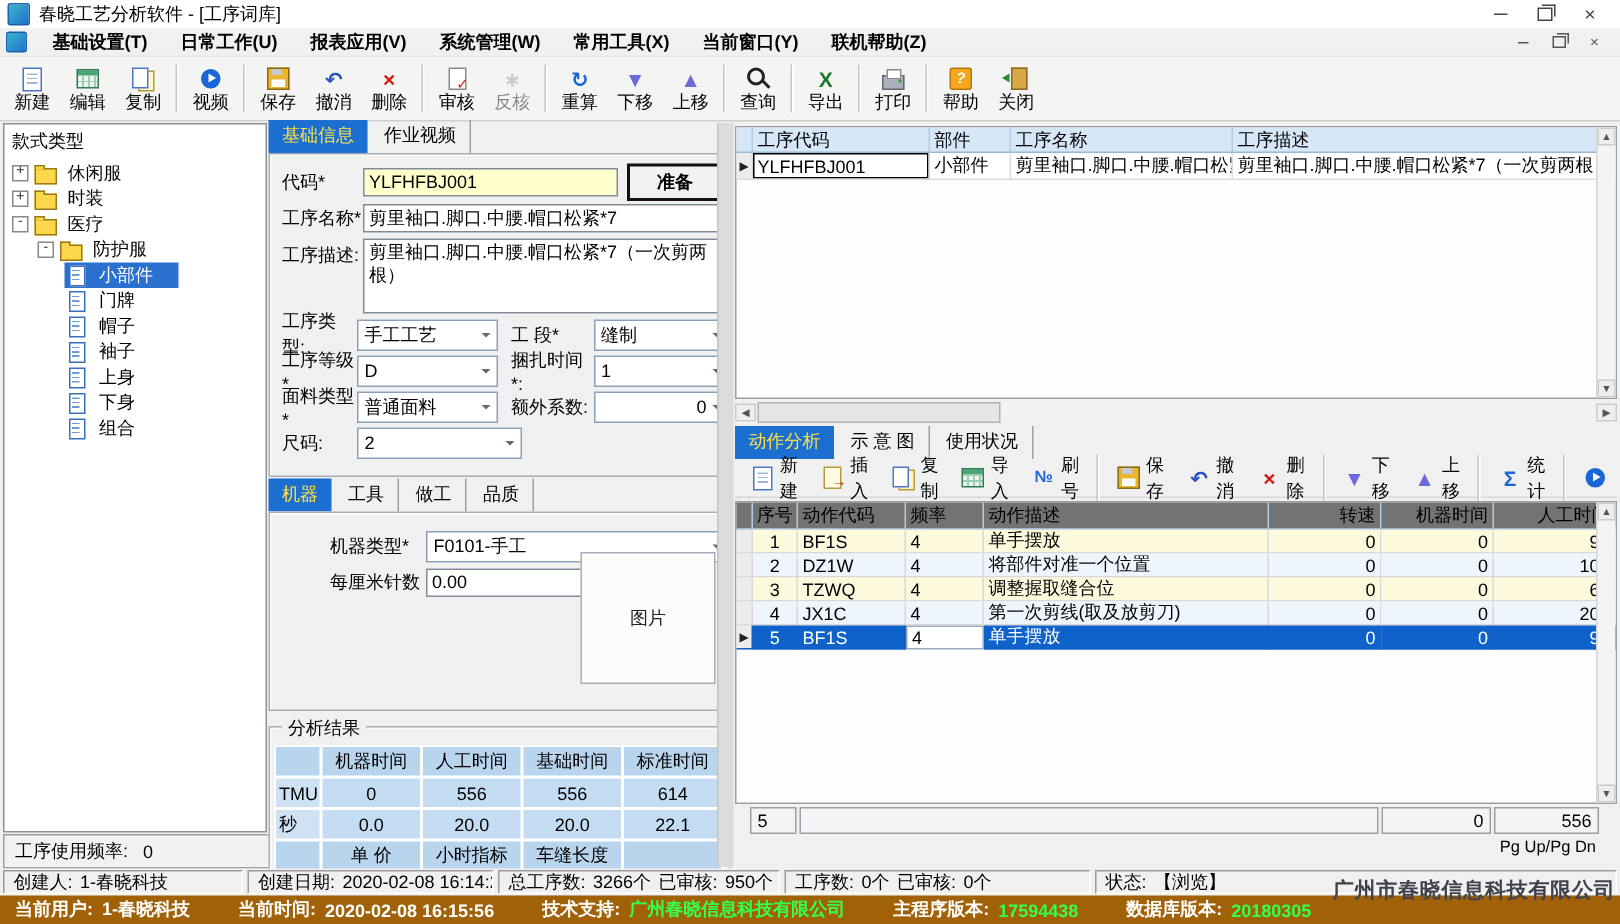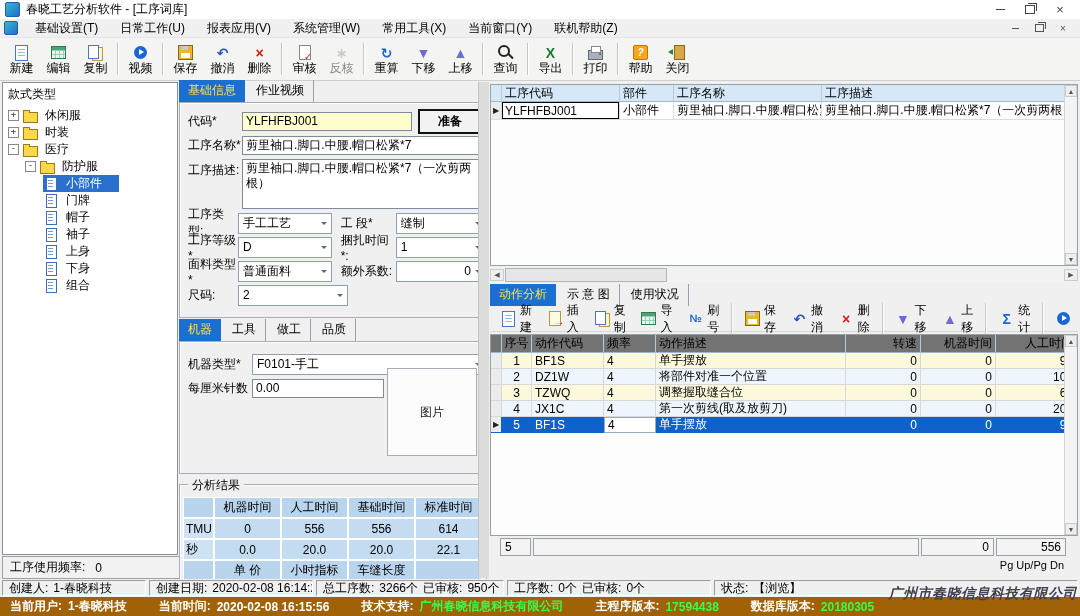--- a/index.html
+++ b/index.html
@@ -18,21 +18,21 @@
   .wc-min i{display:block;width:9px;height:1px;background:#444;}
   .wc-restore i{display:block;width:8px;height:7px;border:1px solid #444;position:relative;background:#fff;}
   .wc-restore i:before{content:"";position:absolute;left:2px;top:-3px;width:8px;height:7px;border:1px solid #444;border-bottom:none;border-left:none;}
   .wc-close{font-size:13px;}
 
   
   .menubar{position:absolute;top:19px;left:0;right:0;height:18px;background:#f0f0f0;
            display:flex;align-items:center;padding:0 4px;}
   .mdi-icon{width:12px;height:12px;border-radius:2px;background:linear-gradient(135deg,#39b7c8,#1f6fd0);
             border:1px solid #1b5fae;flex:none;margin-right:6px;}
-  .menu-item{padding:0 11px;height:18px;display:flex;align-items:center;}
+  .menu-item{padding:0 11px;height:18px;display:flex;align-items:center;font-weight:bold;}
   .mdi-controls{margin-left:auto;display:flex;gap:10px;align-items:center;padding-right:6px;color:#555;}
   .mc{font-size:10px;display:flex;align-items:center;justify-content:center;width:14px;height:14px;}
   .mc-min i{display:block;width:7px;height:1px;background:#555;}
   .mc-restore i{display:block;width:7px;height:6px;border:1px solid #555;position:relative;}
   .mc-restore i:before{content:"";position:absolute;left:2px;top:-3px;width:7px;height:6px;border:1px solid #555;border-bottom:none;border-left:none;}
 
   
   .toolbar{position:absolute;top:37px;left:0;right:0;height:42px;background:#f4f4f2;
            border-top:1px solid #e6e6e4;border-bottom:1px solid #cfcfcd;
            display:flex;align-items:center;padding-left:3px;}
@@ -125,21 +125,21 @@
   .btn-ready{width:60px;height:21px;margin-left:6px;background:#f2f2f2;border:2px solid #111;
              display:flex;align-items:center;justify-content:center;font-weight:bold;}
   .inp-name{width:230px;}
   .txta{width:230px;height:46px;background:#fff;border:1px solid #7f8b98;padding:1px 3px;line-height:15px;overflow:hidden;}
   .dd{height:19px;background:#fff;border:1px solid #89a0b8;display:flex;align-items:center;
       padding:0 14px 0 4px;position:relative;overflow:hidden;white-space:nowrap;}
   .dd:after{content:"";position:absolute;right:4px;top:8px;border:3.5px solid transparent;border-top-color:#5a6a7a;}
   .dd.w90{width:90px}.dd.w86{width:86px}.dd.w218{width:218px}
   .dd.numr{justify-content:flex-end;}
   .tabs2{display:flex;height:20px;align-items:flex-end;margin-top:3px;}
-  .gb2{height:121px;position:relative;padding-top:10px;}
+  .gb2{height:121px;position:relative;padding-top:10px;padding-left:32px;}
   .lb64{width:64px;flex:none;}
   .inp-st{width:124px;}
   .picbox{position:absolute;right:9px;top:26px;width:88px;height:86px;background:#fcfcfc;border:1px solid #aab;
           display:flex;align-items:center;justify-content:center;color:#222;}
   .gb3{margin-top:10px;height:121px;position:relative;}
   .gtitle{position:absolute;top:-8px;left:8px;background:#f0f0f0;padding:0 4px;}
   .agrid{display:grid;grid-template-columns:29px 65px 65px 65px 65px;gap:2px;background:#fff;
          border:1px solid #fff;margin:12px 3px 0 3px;}
   .acell{background:#c3dcf1;height:19px;display:flex;align-items:center;justify-content:center;overflow:hidden;}
   .acell.lab{justify-content:flex-start;padding-left:2px;background:#cfe2f4;}
@@ -193,21 +193,21 @@
   .pager{position:absolute;top:477px;right:14px;font-size:11px;}
 
   
   .sb1{position:absolute;top:579px;left:0;right:0;height:18px;background:#f0f0f0;display:flex;gap:3px;padding:1px 2px;box-sizing:border-box;}
   .seg{border:1px solid;border-color:#9b9b9b #ffffff #ffffff #9b9b9b;display:flex;align-items:center;
        padding:0 6px;gap:5px;white-space:nowrap;overflow:hidden;box-sizing:border-box;}
   .sb2{position:absolute;top:597px;left:0;right:0;height:19px;background:#a16207;color:#fff;font-weight:bold;
        display:flex;align-items:center;padding:0 10px;gap:6px;white-space:nowrap;overflow:hidden;}
   .gv{color:#35ff4d;}
   .sp20{width:20px;flex:none;}
-  .wm{position:absolute;top:585px;right:3px;font-size:14px;font-weight:bold;color:#42424e;z-index:9;letter-spacing:.5px;font-style:italic;}
+  .wm{position:absolute;top:585px;right:3px;font-size:14px;font-weight:bold;color:#42424e;z-index:9;letter-spacing:.5px;}
 </style>
 </head>
 <body>
 
 <div id="app">
 
   <div class="titlebar">
     <span class="app-icon"></span>
     <span class="title-text">春晓工艺分析软件 - [工序词库]</span>
     <span class="win-controls">
@@ -690,21 +690,21 @@
     <div class="summary">
       <span class="sumbox" style="left:10px;width:31px;">5</span>
       <span class="sumbox" style="left:43px;width:386px;"></span>
       <span class="sumbox" style="left:431px;width:73px;justify-content:flex-end;">0</span>
       <span class="sumbox" style="left:506px;width:70px;justify-content:flex-end;">556</span>
     </div>
     <div class="pager">Pg Up/Pg Dn</div>
   </div>
 
   <div class="sb1">
-    <span class="seg" style="width:144px">
+    <span class="seg" style="width:160px">
       <span>创建人:</span>
         <span>1-春晓科技</span>
       </span>
     <span class="seg" style="width:164px">
       <span>创建日期:</span>
         <span>2020-02-08 16:14:21</span>
       </span>
     <span class="seg" style="width:188px">
       <span>总工序数:</span>
         <span>3266个</span>

